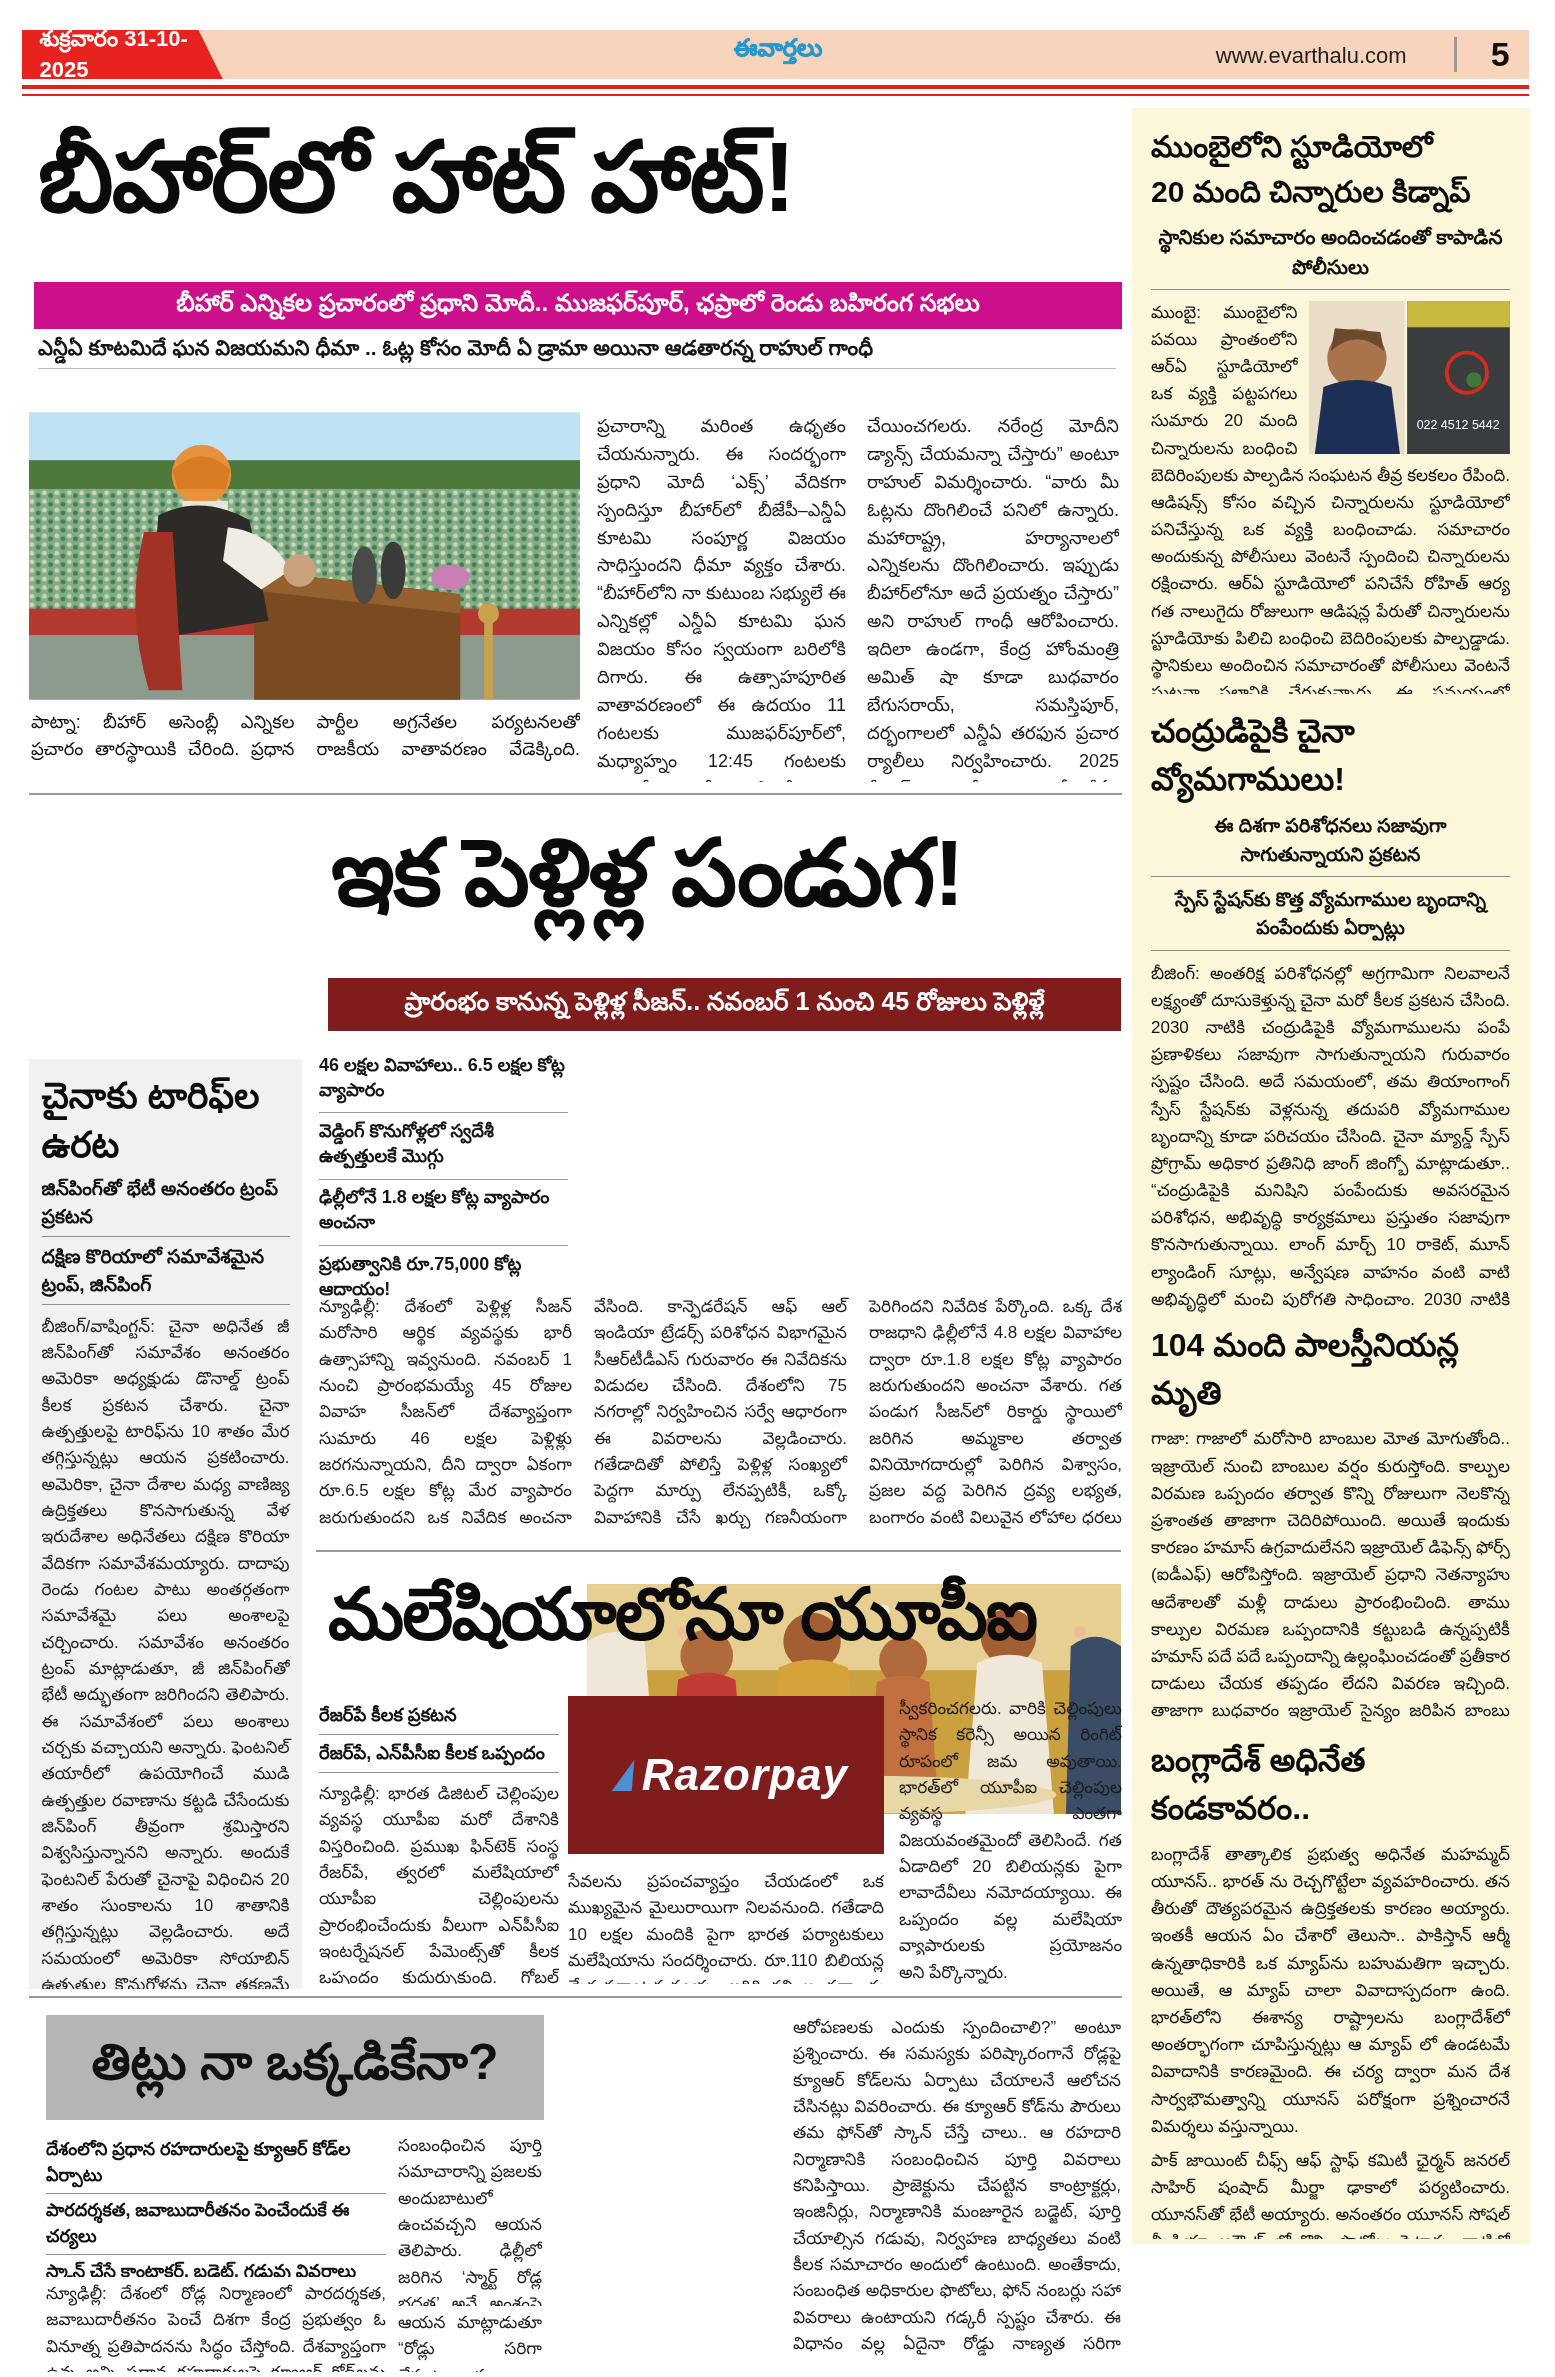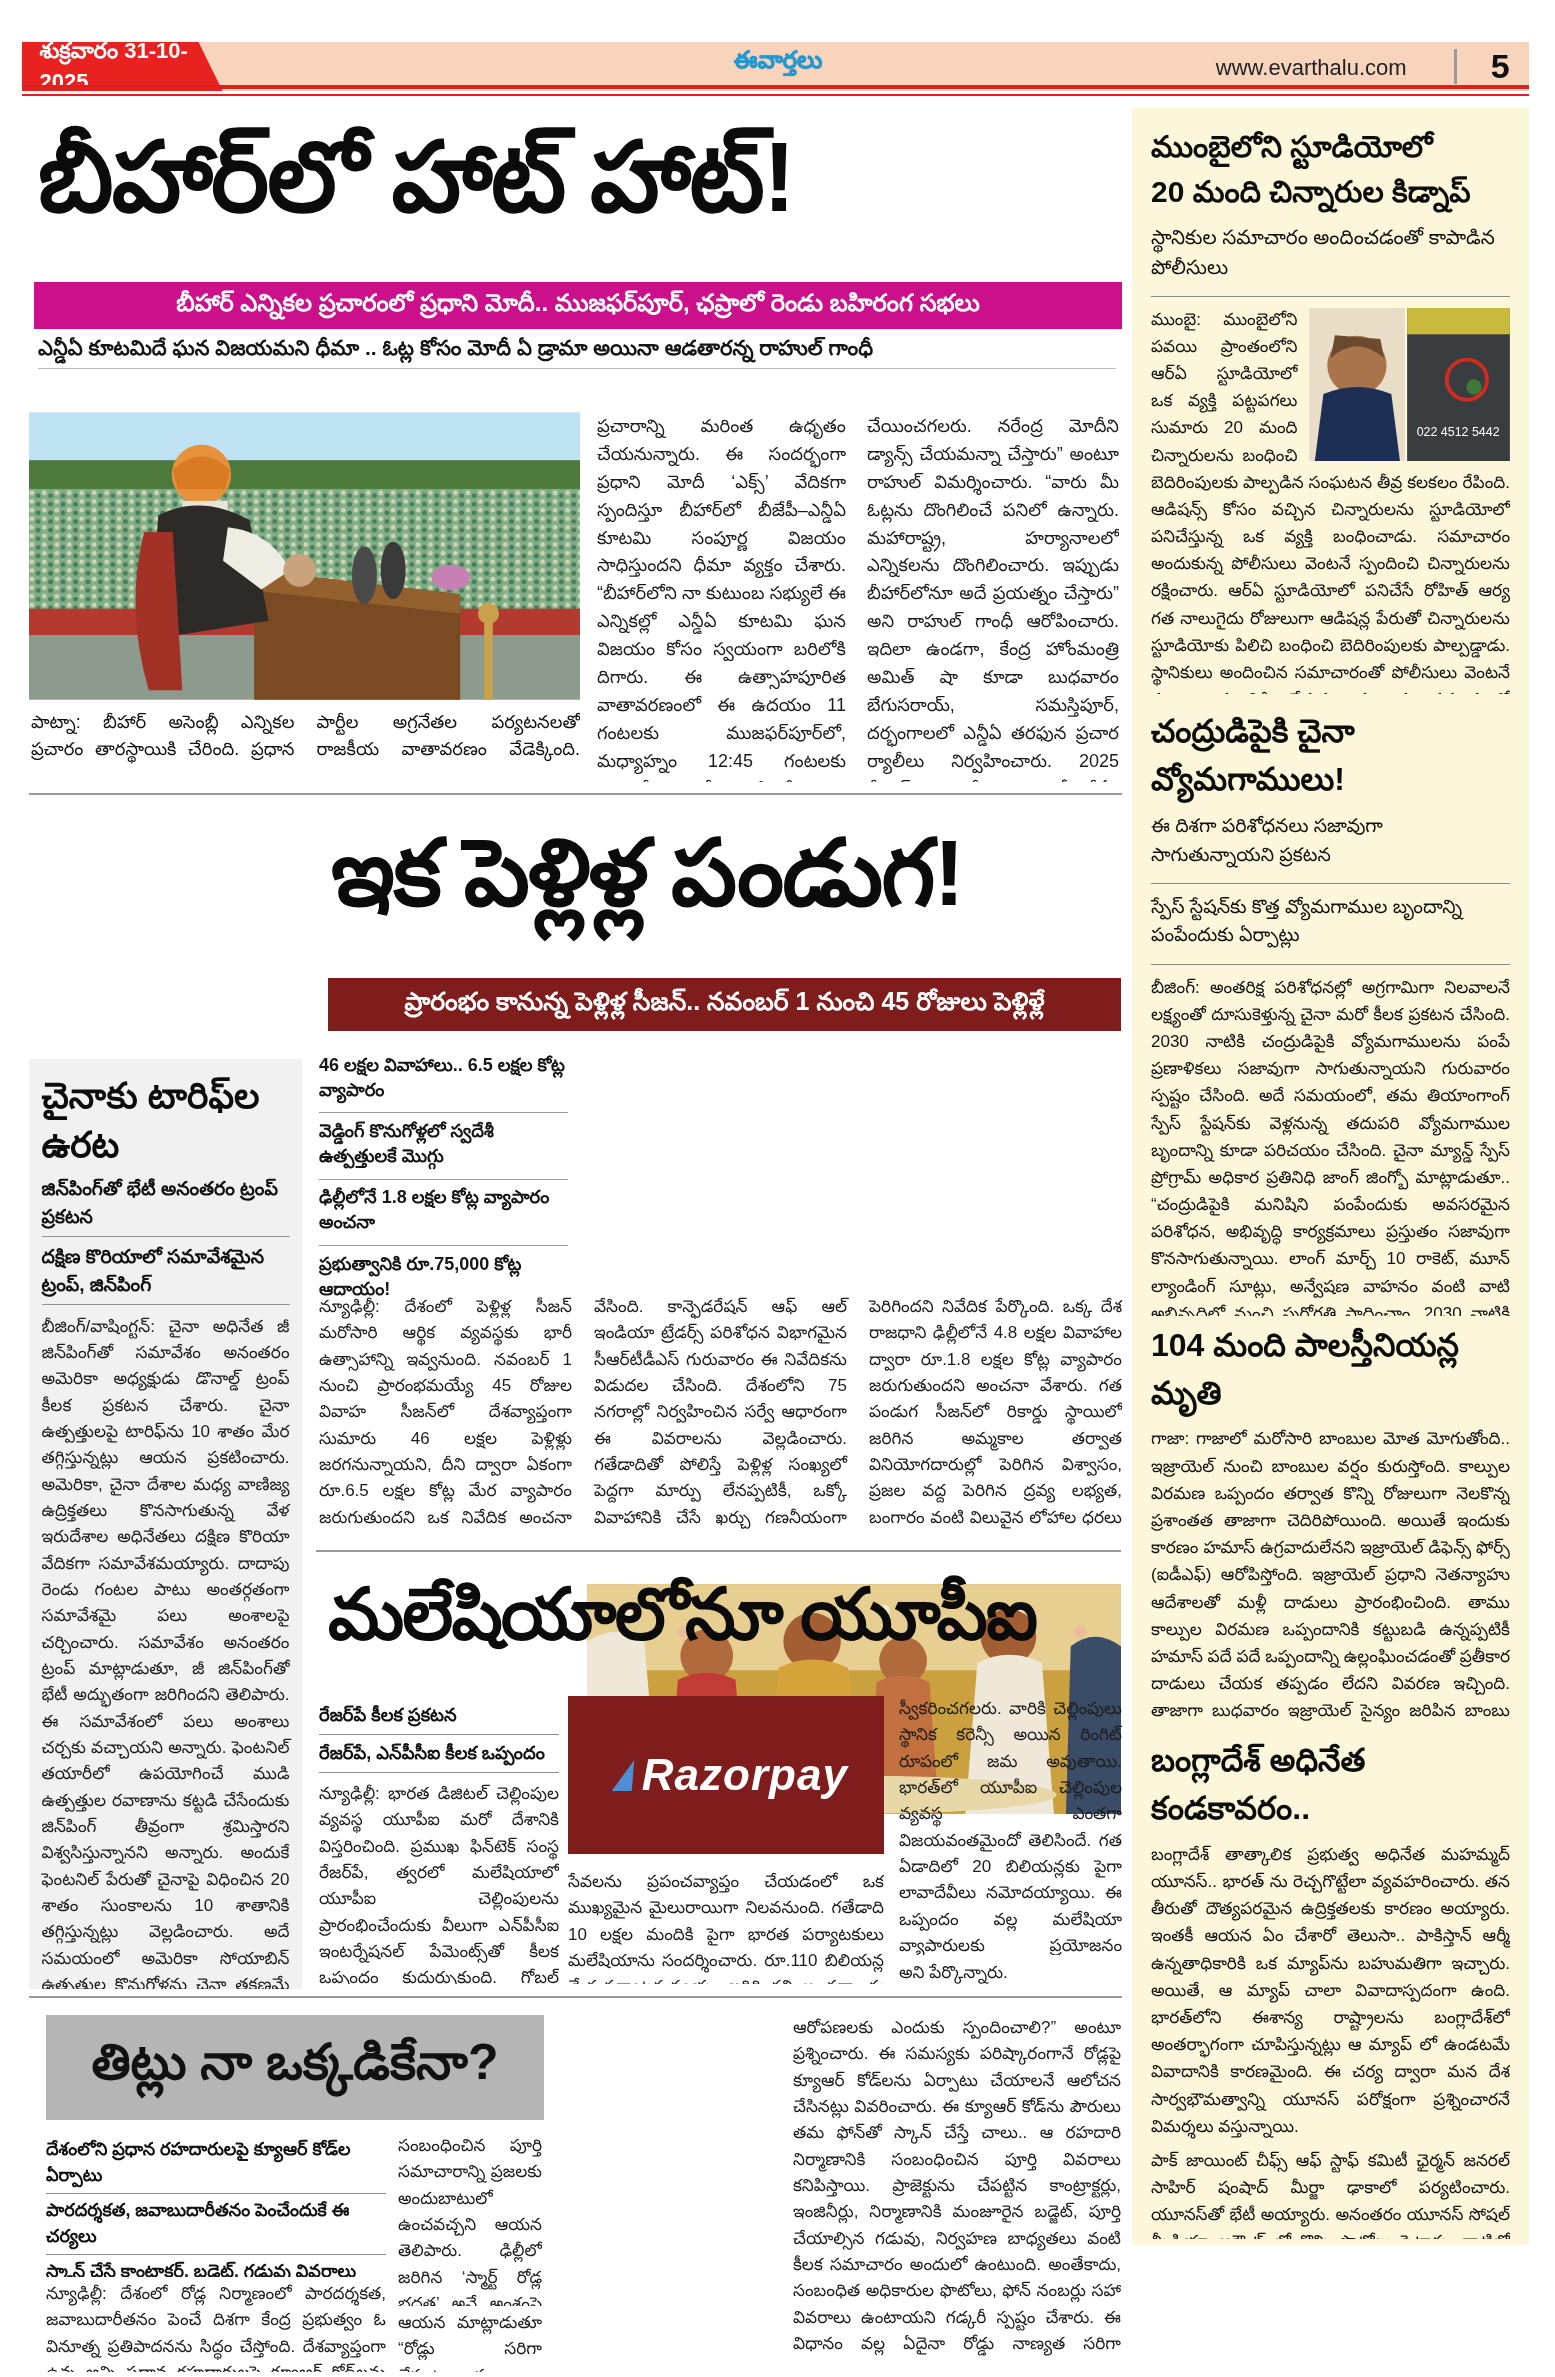--- a/index.html
+++ b/index.html
@@ -20,39 +20,39 @@
   
   .mainhead{font-weight:900;color:#0b0b0b;letter-spacing:-1.9px;line-height:1.35;}
   .banner{color:#fff;font-weight:bold;display:flex;align-items:center;justify-content:center;}
   .dek{font-weight:bold;color:#161616;}
   .body{color:#1c1c1c;line-height:1.55;}
   .cols2{column-count:2;column-gap:22px;}
   .cols3{column-count:3;column-gap:22px;}
   
   .sidebar{background:#fcf7da;padding:16.3px 19px;}
   .sbhead{font-weight:900;color:#0d0d0d;line-height:1.5;}
-  .sbdek{font-weight:normal;border-bottom:1.4px solid #8c8c8c;padding-bottom:14px;margin:7.7px 0 8.6px 0;line-height:1.5;}
+  .sbdek{font-weight:bold;border-bottom:1.4px solid #8c8c8c;padding-bottom:7px;margin:7.7px 0 8.6px 0;line-height:1.5;text-align:center;}
   .sbbody{line-height:1.6;text-align:justify;}
   
   .photo{position:relative;overflow:hidden;}
   .cap{line-height:1.5;}
   .graybox{background:#f1f1f1;}
   .gadhead{background:#b5b5b5;display:flex;align-items:center;justify-content:center;font-weight:900;}
   .subline{font-weight:bold;border-bottom:1.4px solid #8f8f8f;padding:5.8px 0;line-height:1.45;}
   .rz{background:#7f1d1d;display:flex;align-items:center;justify-content:center;padding-left:11px;}
   .rz .wordmark{color:#fff;font-style:italic;font-weight:900;letter-spacing:1px;}
   .arrow{width:0;height:0;border-left:16.3px solid transparent;border-right:4.8px solid transparent;
          border-bottom:31px solid #4d8fd6;margin-right:6.7px;transform:skewX(-12deg);}
 </style>
 </head>
 <body>
 
 <div id="page">
 
-  <div class="abs hdr" style="left:21.6px;top:42px;width:1507px;height:49px;">
+  <div class="abs hdr" style="left:21.6px;top:30px;width:1507px;height:49px;">
     <div class="abs datebox" style="left:0;top:0;width:201px;height:49px;font-size:22px;">
       <span>శుక్రవారం 31-10-2025</span>
     </div>
     <div class="abs logo" style="left:565px;top:3.8px;width:383px;height:43px;font-size:24px;text-align:center;"><span>ఈవార్తలు</span></div>
     <div class="abs" style="left:1117px;top:12.5px;width:268px;font-size:22px;text-align:right;color:#222;"><span>www.evarthalu.com</span></div>
     <div class="abs" style="left:1432px;top:6.7px;width:3.8px;height:35px;background:#9a9a9a;"></div>
     <div class="abs pgnum" style="left:1452px;top:4.8px;width:53px;font-size:34px;text-align:center;"><span>5</span></div>
   </div>
   <div class="abs redline" style="left:21.6px;top:85px;width:1507px;height:3.8px;"></div>
   <div class="abs redline" style="left:21.6px;top:94px;width:1507px;height:2.4px;"></div>

